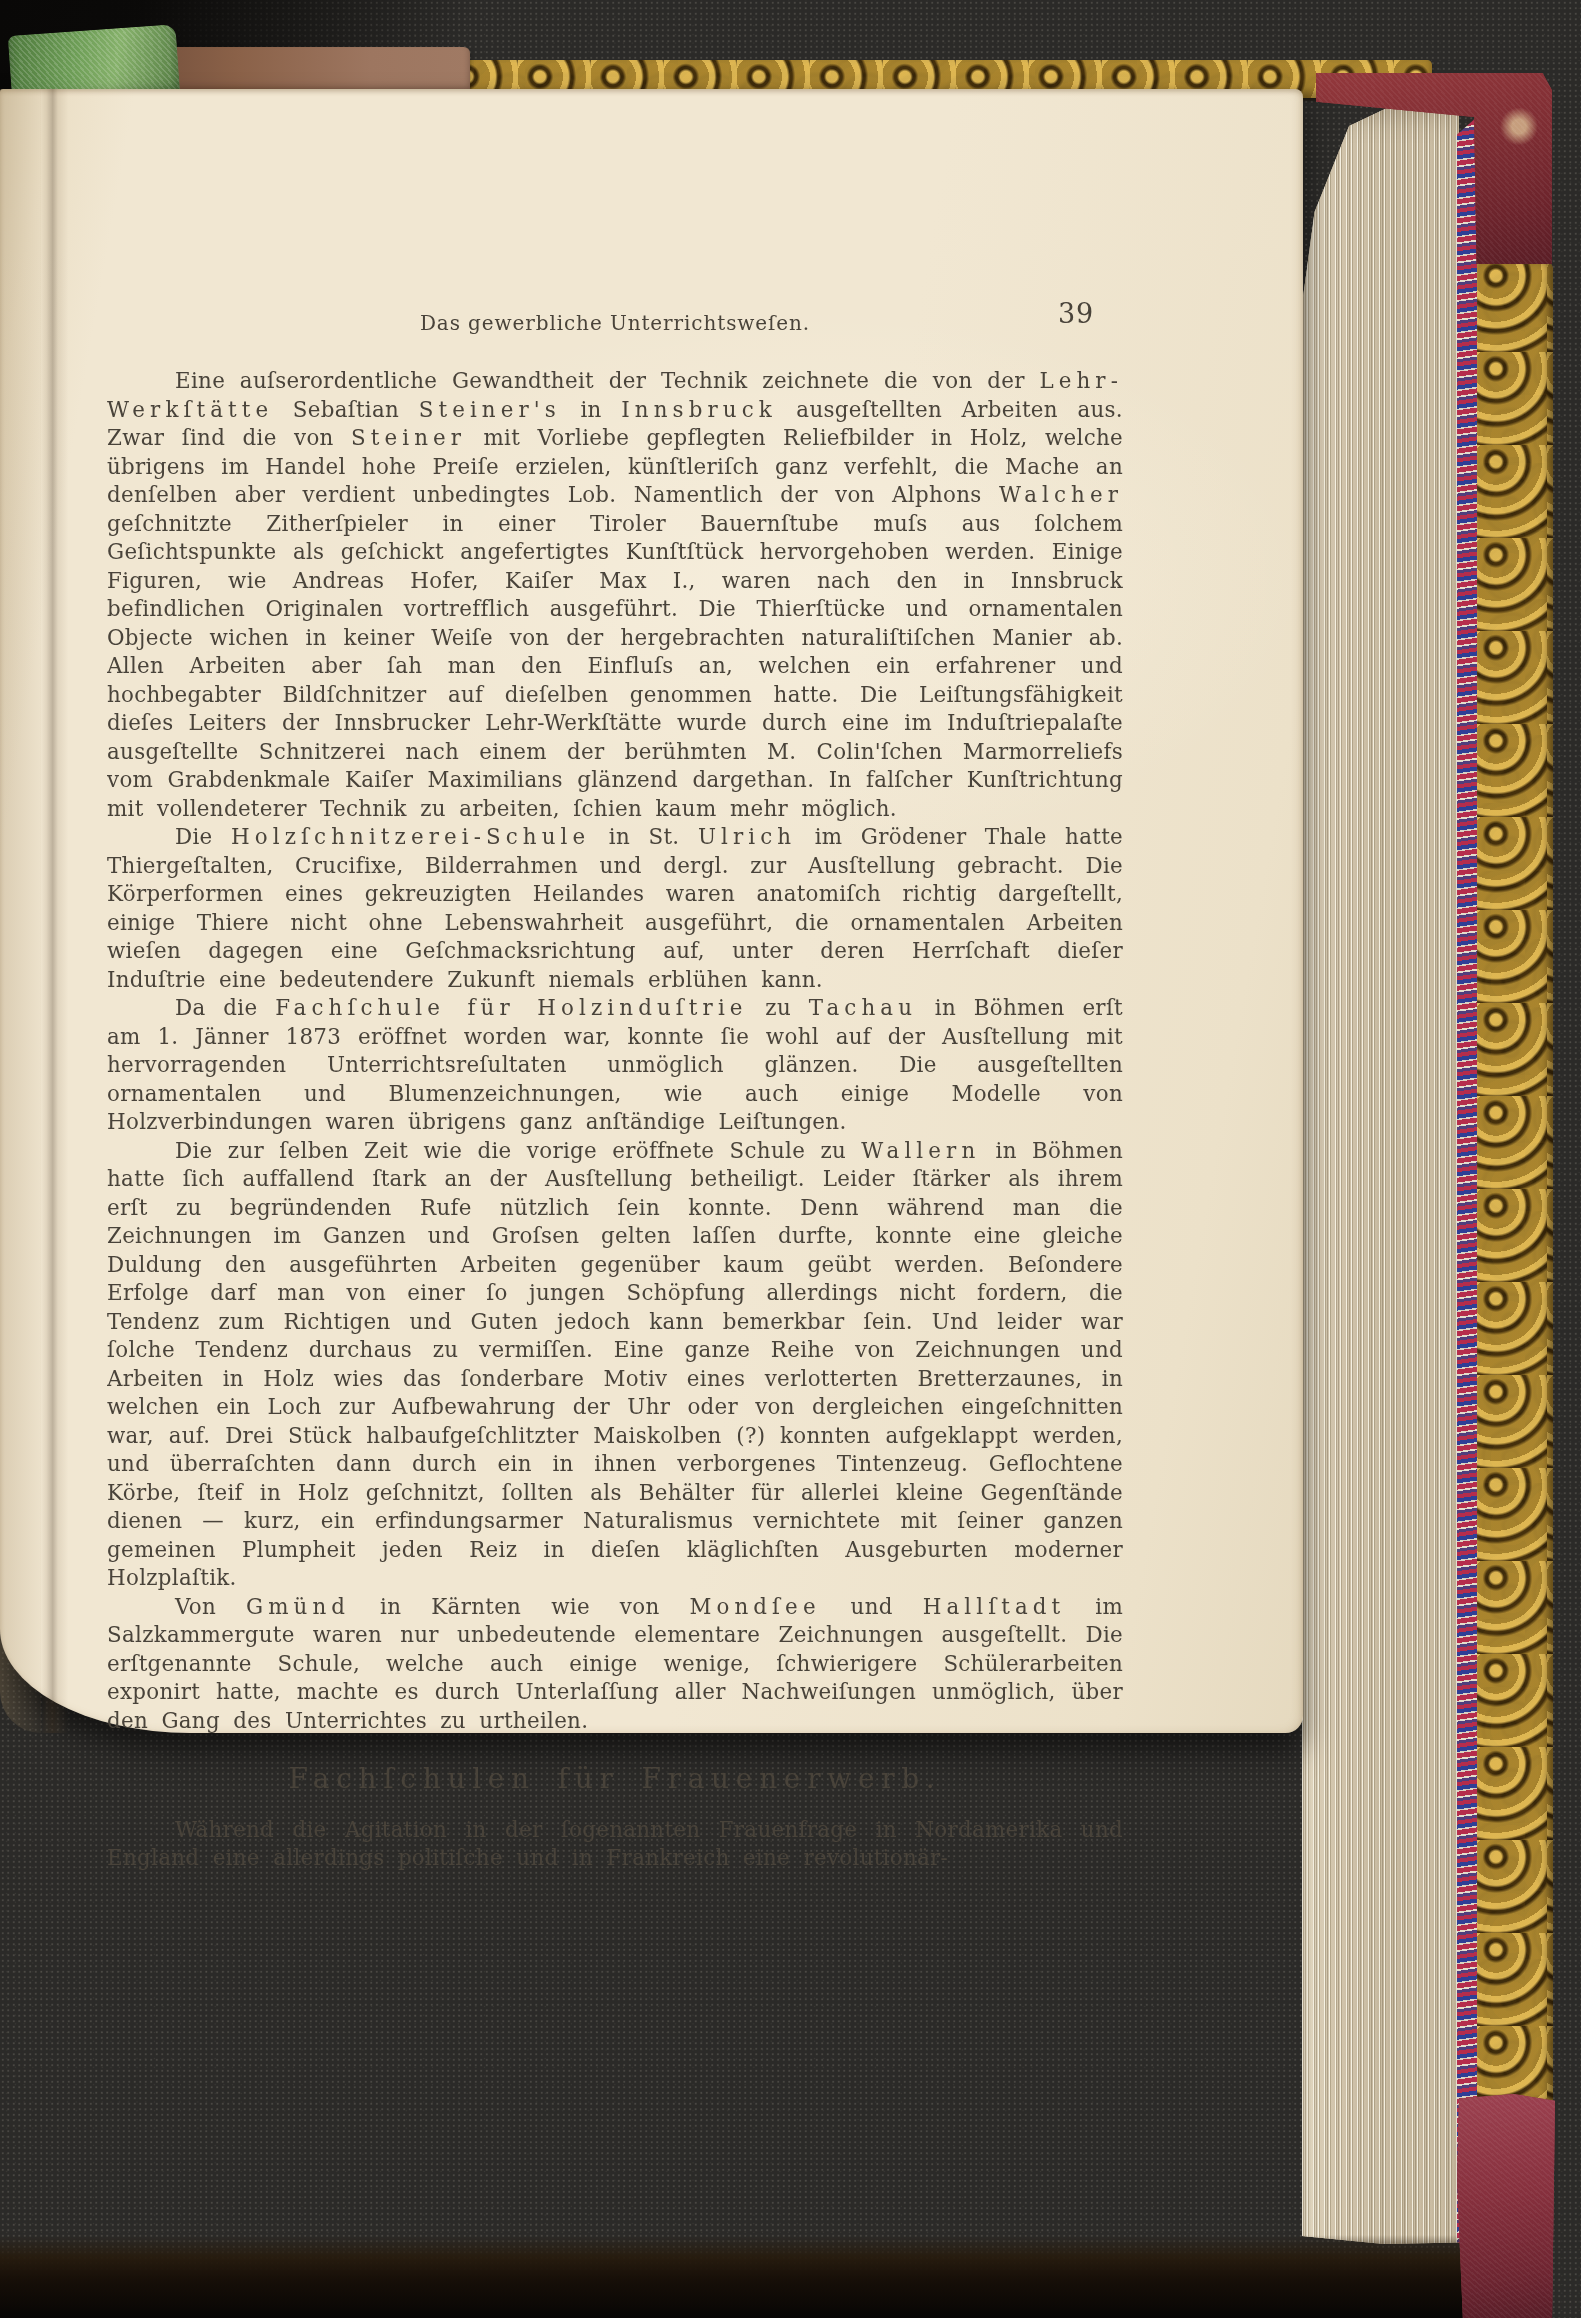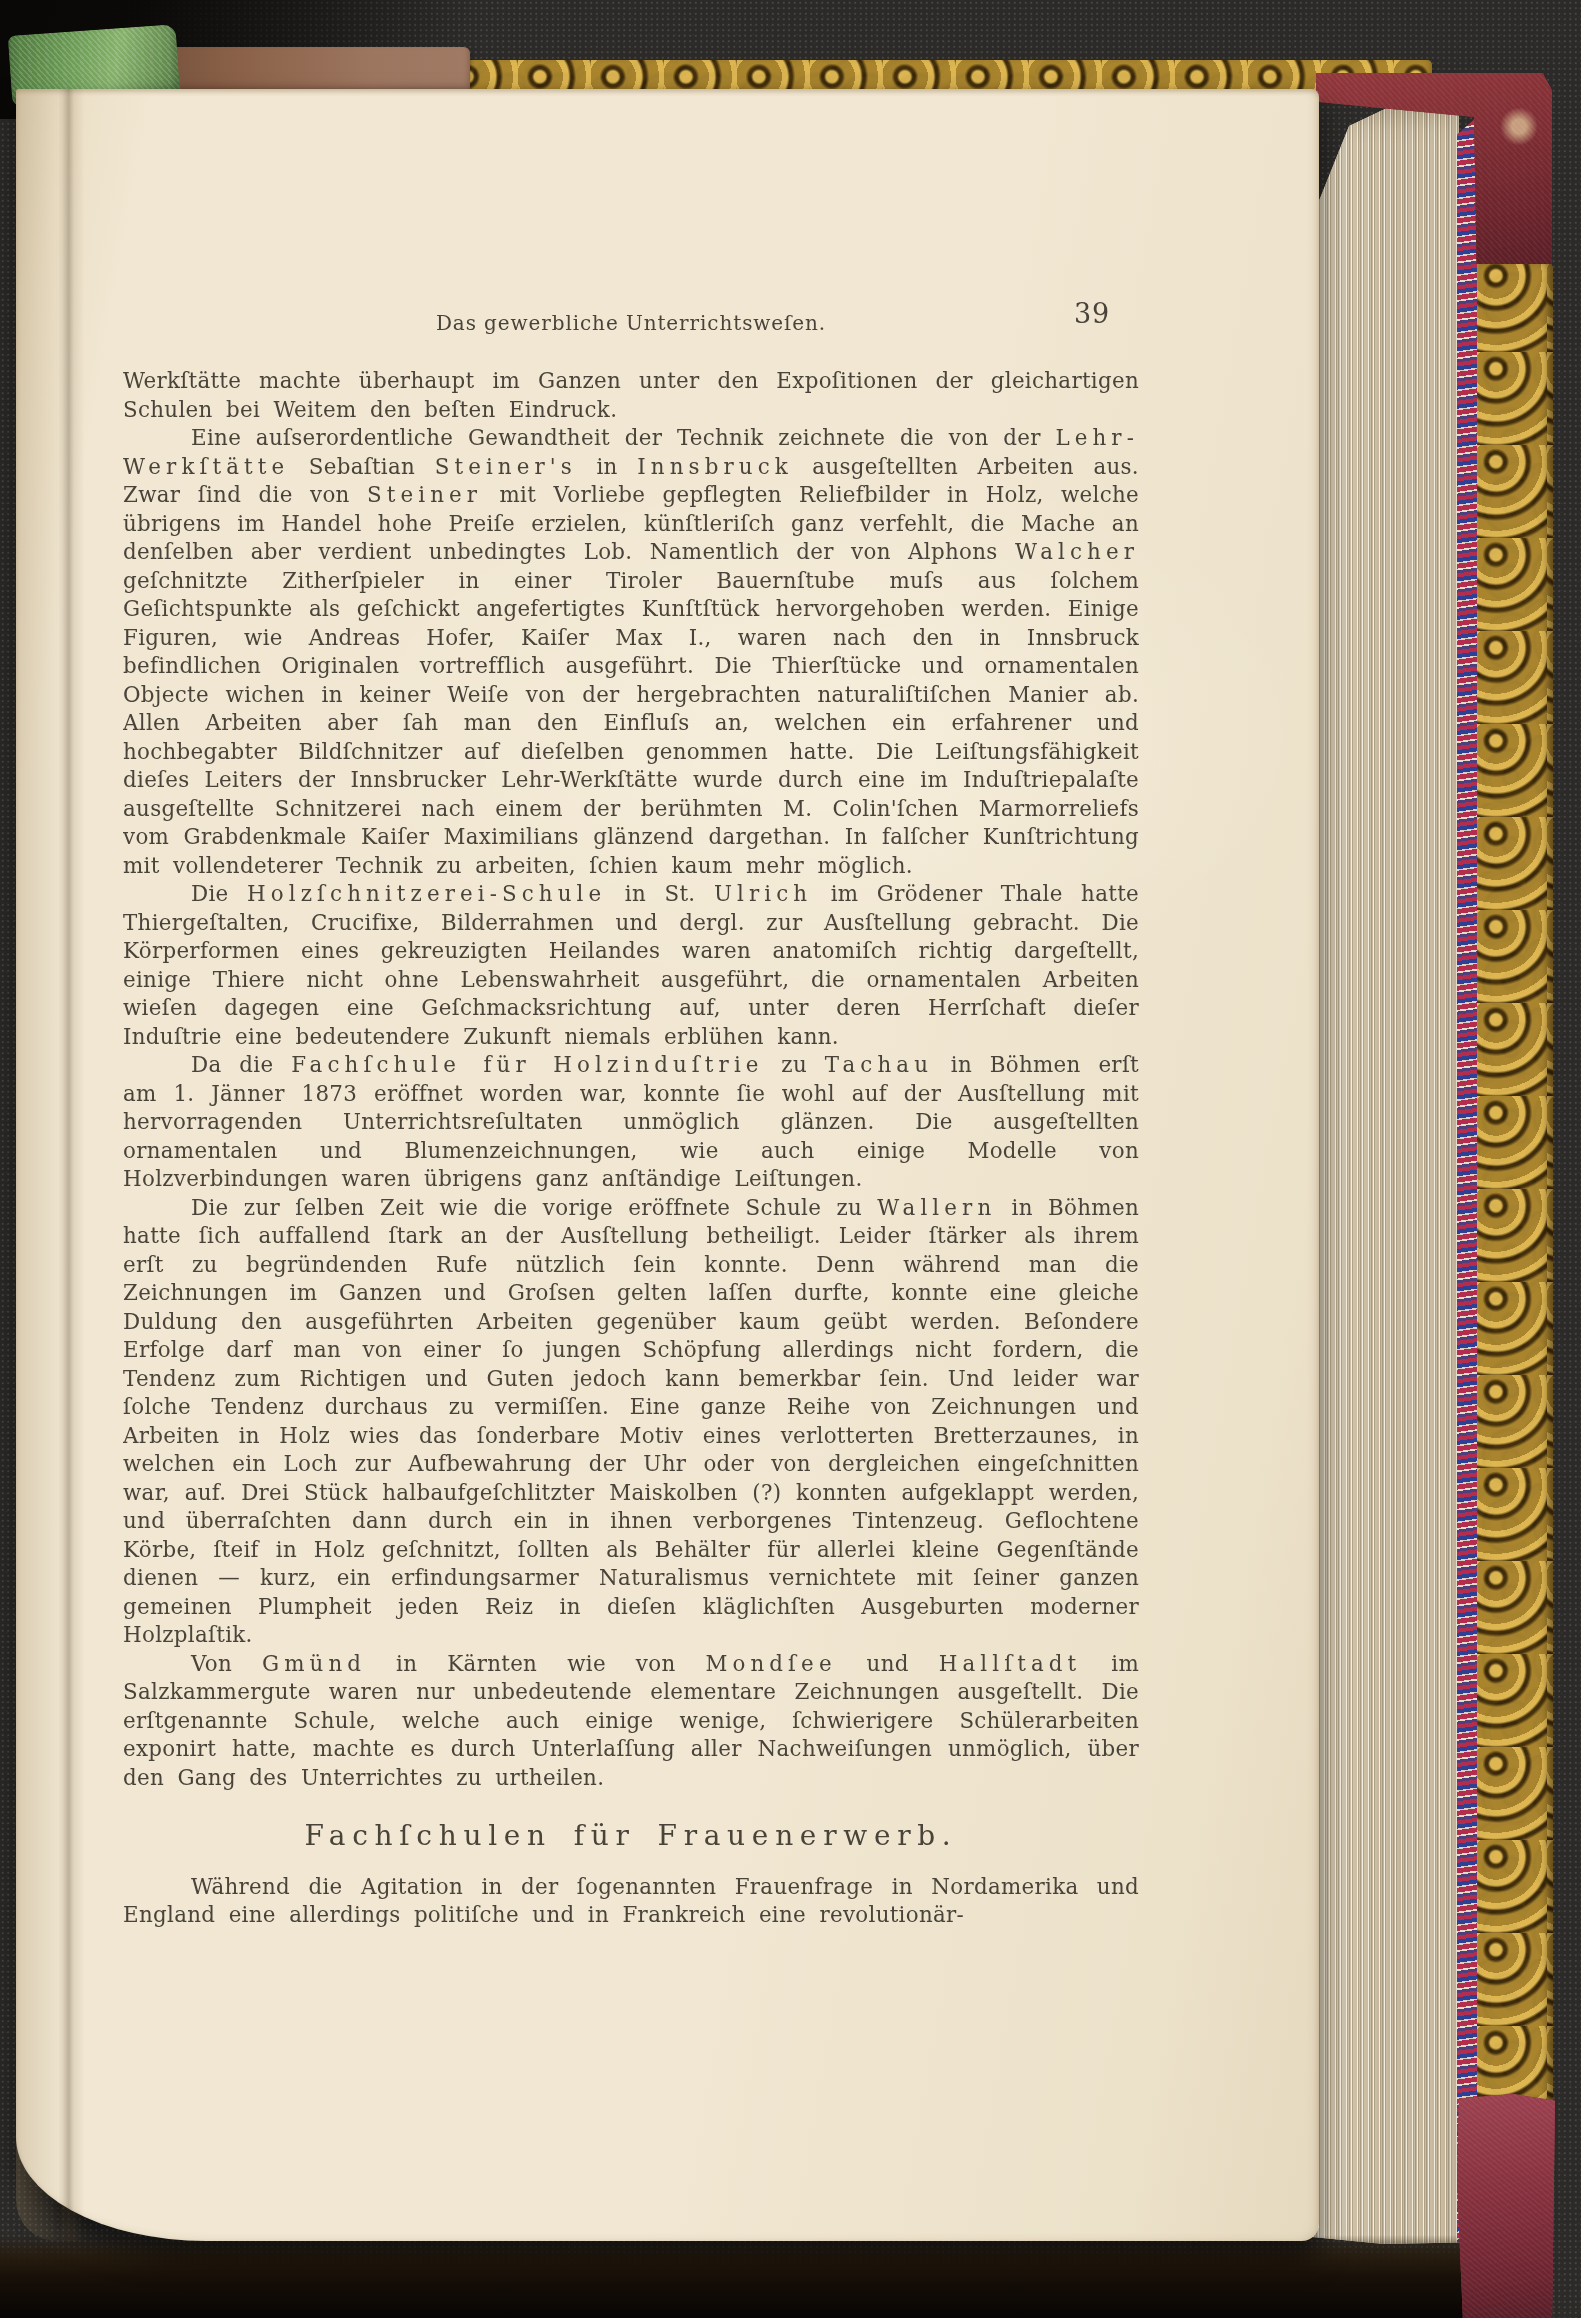--- a/index.html
+++ b/index.html
@@ -73,21 +73,21 @@
   .leather-bottom-corner{position:absolute;left:1457px;top:2094px;width:98px;height:225px;z-index:9;
     background-color:var(--leather_crimson,#8d3340);
     background-image:
       repeating-linear-gradient(40deg, rgba(255,255,255,0.05) 0 1.6px, rgba(0,0,0,0) 1.6px 4px),
       linear-gradient(176deg,#9c4150 0%,#86303d 45%,#6e2531 80%,#571d27 100%);
     clip-path:polygon(2% 2%,58% 0%,100% 3%,97% 100%,6% 100%,0% 38%);}
   
   .shade-bottom{position:absolute;left:0;top:2235px;width:1487px;height:84px;z-index:8;
     background:linear-gradient(180deg,rgba(32,22,11,0) 0px,rgba(38,26,12,0.9) 22px,#170f08 44px,#060504 100%);}
   
-  .page{position:absolute;left:16px;top:89px;width:1303px;height:2152px;z-index:10;
+  .page{position:absolute;left:0;top:89px;width:1303px;height:1644px;z-index:10;
     background:
       radial-gradient(ellipse 712px 395px at 62% 30%, rgba(255,250,238,0.35), rgba(255,250,238,0) 70%),
       linear-gradient(100deg,#e0d3b8 0px,#ebdfc6 55px,#f1e7d2 134px,#f1e7d2 60%,#ece1c9 88%,#e5d9bf 100%);
     border-radius:3.2px 8px 17.4px 190px / 3.2px 8px 17.4px 104px;
     box-shadow:0 17.4px 28.5px rgba(0,0,0,0.55), inset 0 2.4px 4px rgba(120,95,60,0.3), inset -4px 0 8px rgba(150,120,80,0.2);
     color:var(--ink,#49433a);padding-left:30px;}
   .page::before{content:"";position:absolute;left:0;top:0;width:41px;height:100%;
     background:linear-gradient(90deg,rgba(160,135,95,0.28),rgba(160,135,95,0.06));
     border-radius:3.2px 0 0 104px;}
   .gutter-fold{position:absolute;left:40px;top:0;width:28.5px;height:100%;
@@ -120,21 +120,20 @@
   <div class="leather-bottom-corner"></div>
   <div class="shade-bottom"></div>
 
   <div class="page">
     <div class="gutter-fold"></div>
     <div class="running-head">
       <span class="head-title">Das gewerbliche Unterrichtsweſen.</span>
       <span class="page-num">39</span>
     </div>
     <div class="body-text">
-        <p class=""><span>Werkſtätte machte überhaupt im Ganzen unter den Expoſitionen der gleichartigen Schulen bei Weitem den beſten Eindruck.</span></p>
         <p class="indent"><span>Eine auſserordentliche Gewandtheit der Technik zeichnete die von der </span><span class="sperr">Lehr-Werkſtätte</span><span> Sebaſtian </span><span class="sperr">Steiner's</span><span> in </span><span class="sperr">Innsbruck</span><span> ausgeſtellten Arbeiten aus. Zwar ſind die von </span><span class="sperr">Steiner</span><span> mit Vorliebe gepflegten Reliefbilder in Holz, welche übrigens im Handel hohe Preiſe erzielen, künſtleriſch ganz verfehlt, die Mache an denſelben aber verdient unbedingtes Lob. Namentlich der von Alphons </span><span class="sperr">Walcher</span><span> geſchnitzte Zitherſpieler in einer Tiroler Bauernſtube muſs aus ſolchem Geſichtspunkte als geſchickt angefertigtes Kunſtſtück hervorgehoben werden. Einige Figuren, wie Andreas Hofer, Kaiſer Max I., waren nach den in Innsbruck befindlichen Originalen vortrefflich ausgeführt. Die Thierſtücke und ornamentalen Objecte wichen in keiner Weiſe von der hergebrachten naturaliſtiſchen Manier ab. Allen Arbeiten aber ſah man den Einfluſs an, welchen ein erfahrener und hochbegabter Bildſchnitzer auf dieſelben genommen hatte. Die Leiſtungsfähigkeit dieſes Leiters der Innsbrucker Lehr-Werkſtätte wurde durch eine im Induſtriepalaſte ausgeſtellte Schnitzerei nach einem der berühmten M. Colin'ſchen Marmorreliefs vom Grabdenkmale Kaiſer Maximilians glänzend dargethan. In falſcher Kunſtrichtung mit vollendeterer Technik zu arbeiten, ſchien kaum mehr möglich.</span></p>
         <p class="indent"><span>Die </span><span class="sperr">Holzſchnitzerei-Schule</span><span> in St. </span><span class="sperr">Ulrich</span><span> im Grödener Thale hatte Thiergeſtalten, Crucifixe, Bilderrahmen und dergl. zur Ausſtellung gebracht. Die Körperformen eines gekreuzigten Heilandes waren anatomiſch richtig dargeſtellt, einige Thiere nicht ohne Lebenswahrheit ausgeführt, die ornamentalen Arbeiten wieſen dagegen eine Geſchmacksrichtung auf, unter deren Herrſchaft dieſer Induſtrie eine bedeutendere Zukunft niemals erblühen kann.</span></p>
         <p class="indent"><span>Da die </span><span class="sperr">Fachſchule für Holzinduſtrie</span><span> zu </span><span class="sperr">Tachau</span><span> in Böhmen erſt am 1. Jänner 1873 eröffnet worden war, konnte ſie wohl auf der Ausſtellung mit hervorragenden Unterrichtsreſultaten unmöglich glänzen. Die ausgeſtellten ornamentalen und Blumenzeichnungen, wie auch einige Modelle von Holzverbindungen waren übrigens ganz anſtändige Leiſtungen.</span></p>
         <p class="indent"><span>Die zur ſelben Zeit wie die vorige eröffnete Schule zu </span><span class="sperr">Wallern</span><span> in Böhmen hatte ſich auffallend ſtark an der Ausſtellung betheiligt. Leider ſtärker als ihrem erſt zu begründenden Rufe nützlich ſein konnte. Denn während man die Zeichnungen im Ganzen und Groſsen gelten laſſen durfte, konnte eine gleiche Duldung den ausgeführten Arbeiten gegenüber kaum geübt werden. Beſondere Erfolge darf man von einer ſo jungen Schöpfung allerdings nicht fordern, die Tendenz zum Richtigen und Guten jedoch kann bemerkbar ſein. Und leider war ſolche Tendenz durchaus zu vermiſſen. Eine ganze Reihe von Zeichnungen und Arbeiten in Holz wies das ſonderbare Motiv eines verlotterten Bretterzaunes, in welchen ein Loch zur Aufbewahrung der Uhr oder von dergleichen eingeſchnitten war, auf. Drei Stück halbaufgeſchlitzter Maiskolben (?) konnten aufgeklappt werden, und überraſchten dann durch ein in ihnen verborgenes Tintenzeug. Geflochtene Körbe, ſteif in Holz geſchnitzt, ſollten als Behälter für allerlei kleine Gegenſtände dienen — kurz, ein erfindungsarmer Naturalismus vernichtete mit ſeiner ganzen gemeinen Plumpheit jeden Reiz in dieſen kläglichſten Ausgeburten moderner Holzplaſtik.</span></p>
         <p class="indent"><span>Von </span><span class="sperr">Gmünd</span><span> in Kärnten wie von </span><span class="sperr">Mondſee</span><span> und </span><span class="sperr">Hallſtadt</span><span> im Salzkammergute waren nur unbedeutende elementare Zeichnungen ausgeſtellt. Die erſtgenannte Schule, welche auch einige wenige, ſchwierigere Schülerarbeiten exponirt hatte, machte es durch Unterlaſſung aller Nachweiſungen unmöglich, über den Gang des Unterrichtes zu urtheilen.</span></p>
         <div class="section-heading"><span>Fachſchulen für Frauenerwerb.</span></div>
         <p class="indent"><span>Während die Agitation in der ſogenannten Frauenfrage in Nordamerika und England eine allerdings politiſche und in Frankreich eine revolutionär-</span></p>
       </div>
   </div>
 </div>

